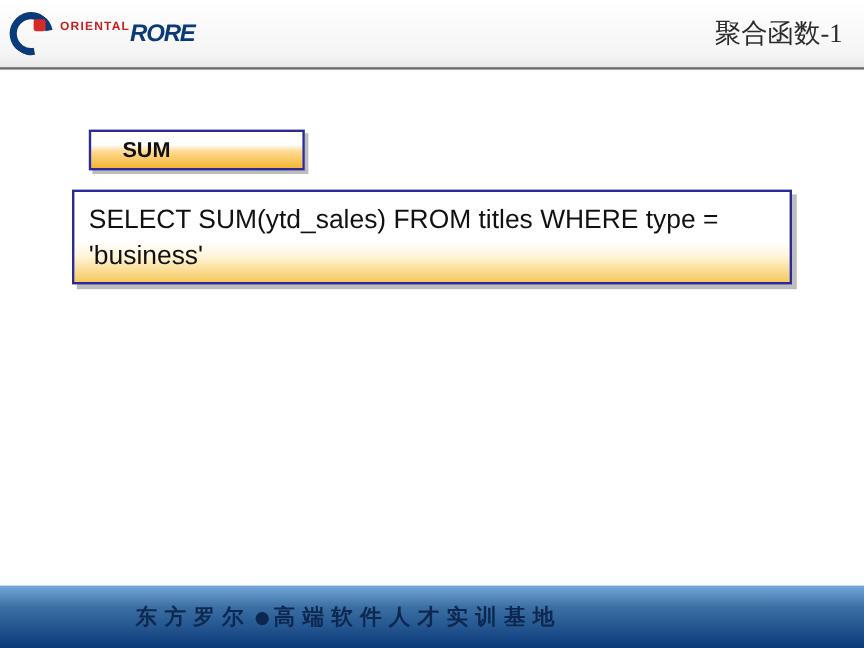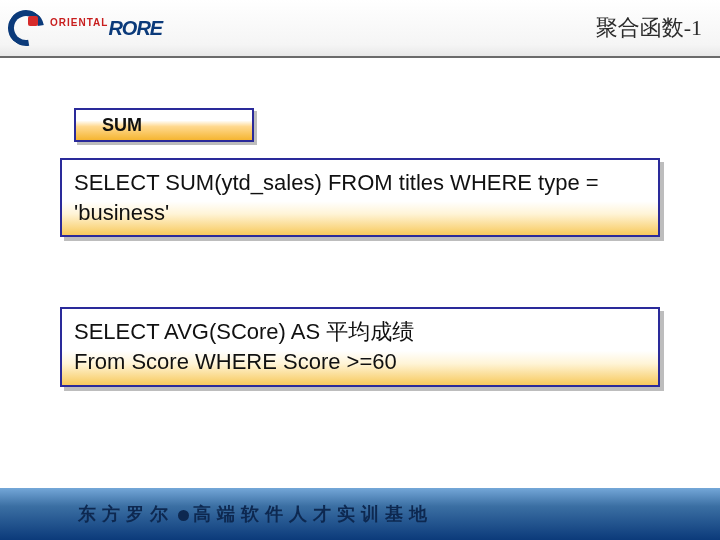--- a/index.html
+++ b/index.html
@@ -99,21 +99,21 @@
     line-height: 1.35;
     white-space: pre-line;
   }
   .footer {
     position: absolute;
     left: 0; right: 0; bottom: 0;
     height: 52px;
     background: linear-gradient(to bottom, #74a7d8 0%, #3b6fa3 35%, #0b3a7a 100%);
     display: flex;
     align-items: center;
-    padding-left: 78px;
+    padding-left: 113px;
   }
   .footer-text {
     color: #0d2850;
     font-size: 18px;
     font-weight: bold;
     letter-spacing: 6px;
     font-family: "SimSun", serif;
   }
   .footer-dot {
     display: inline-block;
@@ -140,22 +140,20 @@
   </div>
   <div class="title">聚合函数-1</div>
 </div>
 
 <div class="content">
   <div class="section">
     <div class="label-box">SUM</div>
     <div class="code-box">SELECT SUM(ytd_sales) FROM titles WHERE type = 'business'</div>
   </div>
   <div class="section">
-    <div class="code-box">SELECT AVG(SCore) AS 平均成绩
-From Score WHERE Score &gt;=60</div>
   </div>
 </div>
 
 <div class="footer">
   <span class="footer-text">
     <span>东方罗尔</span><span class="footer-dot"></span><span>高端软件人才实训基地</span>
   </span>
 </div>
 
 </body></html>

